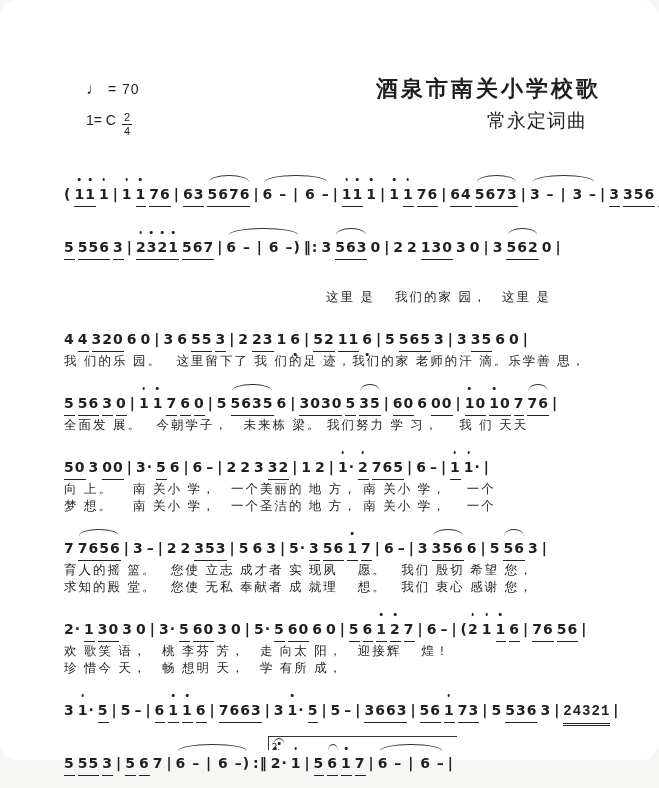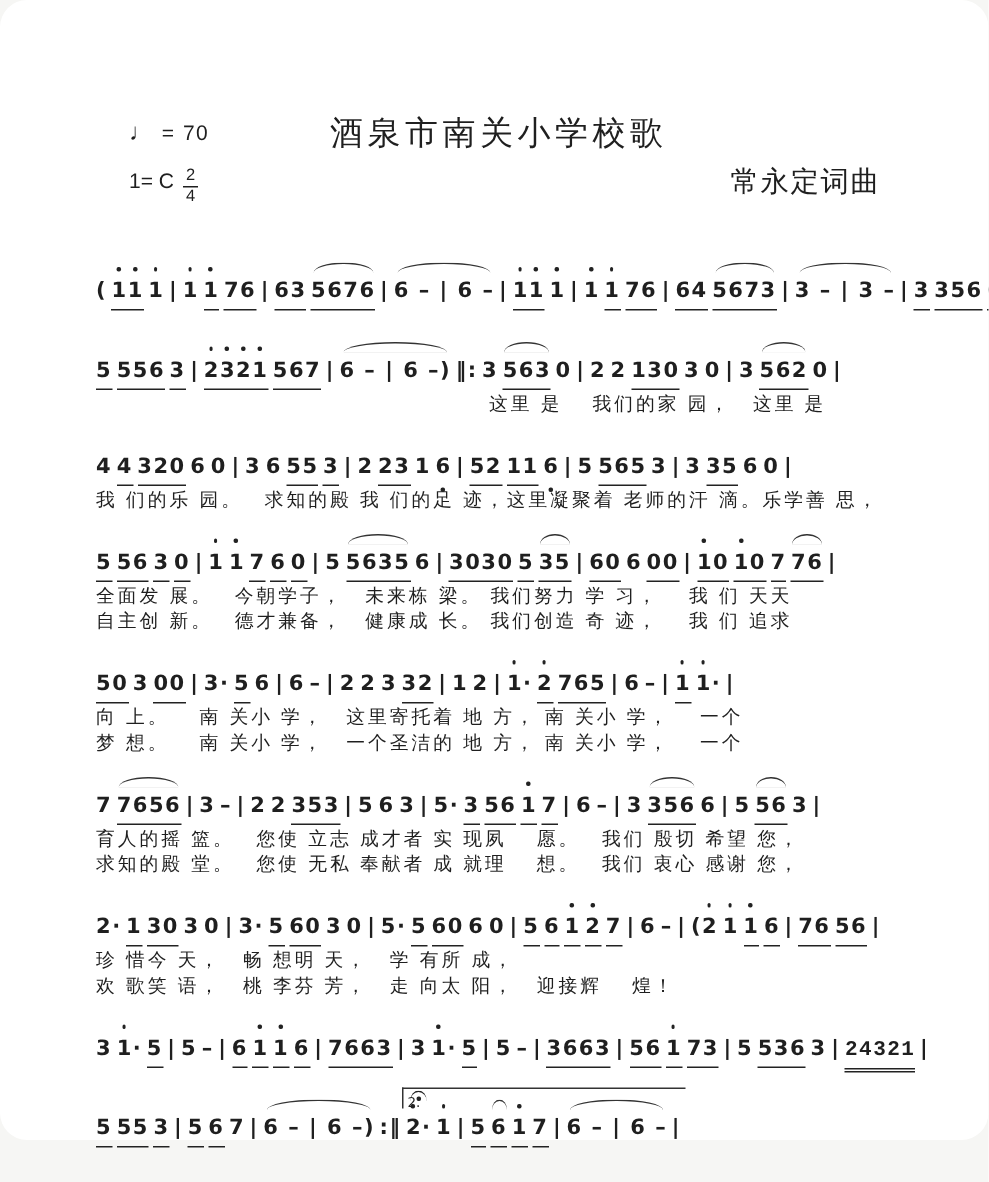--- a/index.html
+++ b/index.html
@@ -10,22 +10,22 @@
   }
   .page{
     position:relative;width:659px;height:760px;background:#ffffff;
     box-sizing:border-box;padding:78px 58px 4px 64px;border-radius:18px;
   }
   
   .hdr{position:relative;height:78px;}
   .tempo{position:absolute;left:22px;top:2px;font-size:14px;letter-spacing:1px;}
   .notehead{font-size:16px;}
   .title{
-    position:absolute;left:0;right:0;top:-4px;margin:0;text-align:center;
-    font-size:22px;font-weight:normal;letter-spacing:3px;
+    position:absolute;left:0;right:0;top:-4px;margin:0;text-align:right;
+    font-size:22px;font-weight:bold;letter-spacing:3px;
     font-family:"Liberation Sans","DejaVu Sans",sans-serif;
   }
   .keyrow{position:absolute;left:22px;top:34px;font-size:14px;display:flex;align-items:flex-start;gap:6px;}
   .meter{display:inline-flex;flex-direction:column;align-items:center;line-height:1;font-size:11px;}
   .mnum{border-bottom:1px solid #1f1f1f;padding:0 2px 1px 2px;}
   .mden{padding-top:1px;}
   .credit{position:absolute;right:14px;top:30px;font-size:19px;letter-spacing:1px;}
   
   #score{margin-top:26px;}
   .sys{margin-bottom:21px;position:relative;}
@@ -66,21 +66,21 @@
   .vwrap{display:inline-block;position:relative;}
   .vwrap::before{
     content:"";position:absolute;left:-3px;right:0;top:-15px;height:13px;
     border-left:1px solid #333;border-top:1px solid #333;
   }
   .vlab{position:absolute;left:1px;top:-16px;font-size:9px;font-weight:normal;}
   .lyr{
     font-size:12.5px;letter-spacing:2px;line-height:17px;white-space:pre;
     font-family:"Liberation Sans","DejaVu Sans",sans-serif;
   }
-  .ind1{padding-left:262px;}
+  .ind1{padding-left:262px;margin-top:28px;}
 </style>
 </head>
 <body>
 
 <div class="page">
   <div class="hdr">
     <div class="tempo"><span class="notehead">♩</span> <span>=  70</span></div>
     <h1 class="title">酒泉市南关小学校歌</h1>
     <div class="keyrow">
       <span>1= C</span>
@@ -94,41 +94,40 @@
   <div id="score">
       <div class="sys nolyr">
         <div class="mline"><span class="cell"><span class="c">(</span></span><span class="cell u1"><span class="c h">1</span><span class="c h">1</span></span><span class="cell"><span class="c h">1</span></span><span class="cell"><span class="c">|</span></span><span class="cell"><span class="c h">1</span></span><span class="cell u1"><span class="c h">1</span></span><span class="cell u1"><span class="c">7</span><span class="c">6</span></span><span class="cell"><span class="c">|</span></span><span class="cell u1"><span class="c">6</span><span class="c">3</span></span><span class="cell u1 sl"><span class="c">5</span><span class="c">6</span><span class="c">7</span><span class="c">6</span></span><span class="cell"><span class="c">|</span></span><span class="cell sl"><span class="c">6</span><span class="c"> </span><span class="c">–</span><span class="c"> </span><span class="c">|</span><span class="c"> </span><span class="c">6</span><span class="c"> </span><span class="c">–</span></span><span class="cell"><span class="c">|</span></span><span class="cell u1"><span class="c h">1</span><span class="c h">1</span></span><span class="cell"><span class="c h">1</span></span><span class="cell"><span class="c">|</span></span><span class="cell"><span class="c h">1</span></span><span class="cell u1"><span class="c h">1</span></span><span class="cell u1"><span class="c">7</span><span class="c">6</span></span><span class="cell"><span class="c">|</span></span><span class="cell u1"><span class="c">6</span><span class="c">4</span></span><span class="cell u1 sl"><span class="c">5</span><span class="c">6</span><span class="c">7</span><span class="c">3</span></span><span class="cell"><span class="c">|</span></span><span class="cell sl"><span class="c">3</span><span class="c"> </span><span class="c">–</span><span class="c"> </span><span class="c">|</span><span class="c"> </span><span class="c">3</span><span class="c"> </span><span class="c">–</span></span><span class="cell"><span class="c">|</span></span><span class="cell u1"><span class="c">3</span></span><span class="cell u1"><span class="c">3</span><span class="c">5</span><span class="c">6</span></span><span class="cell u1"><span class="c">6</span></span></div>
       </div>
       <div class="sys">
         <div class="mline"><span class="cell u1"><span class="c">5</span></span><span class="cell u1"><span class="c">5</span><span class="c">5</span><span class="c">6</span></span><span class="cell u1"><span class="c">3</span></span><span class="cell"><span class="c">|</span></span><span class="cell u1"><span class="c h">2</span><span class="c h">3</span><span class="c h">2</span><span class="c h">1</span></span><span class="cell u1"><span class="c">5</span><span class="c">6</span><span class="c">7</span></span><span class="cell"><span class="c">|</span></span><span class="cell sl"><span class="c">6</span><span class="c"> </span><span class="c">–</span><span class="c"> </span><span class="c">|</span><span class="c"> </span><span class="c">6</span><span class="c"> </span><span class="c">–</span><span class="c">)</span></span><span class="cell"><span class="c">‖</span><span class="c">:</span></span><span class="cell"><span class="c">3</span></span><span class="cell u1 sl"><span class="c">5</span><span class="c">6</span><span class="c">3</span></span><span class="cell"><span class="c">0</span></span><span class="cell"><span class="c">|</span></span><span class="cell"><span class="c">2</span></span><span class="cell"><span class="c">2</span></span><span class="cell u1"><span class="c">1</span><span class="c">3</span><span class="c">0</span></span><span class="cell"><span class="c">3</span></span><span class="cell"><span class="c">0</span></span><span class="cell"><span class="c">|</span></span><span class="cell"><span class="c">3</span></span><span class="cell u1 sl"><span class="c">5</span><span class="c">6</span><span class="c">2</span></span><span class="cell"><span class="c">0</span></span><span class="cell"><span class="c">|</span></span></div>
         <div class="lyr ind1">这里 是　 我们的家 园，　这里 是</div>
       </div>
       <div class="sys">
         <div class="mline"><span class="cell"><span class="c">4</span></span><span class="cell u1"><span class="c">4</span></span><span class="cell u1"><span class="c">3</span><span class="c">2</span><span class="c">0</span></span><span class="cell"><span class="c">6</span></span><span class="cell"><span class="c">0</span></span><span class="cell"><span class="c">|</span></span><span class="cell"><span class="c">3</span></span><span class="cell"><span class="c">6</span></span><span class="cell u1"><span class="c">5</span><span class="c">5</span></span><span class="cell u1"><span class="c">3</span></span><span class="cell"><span class="c">|</span></span><span class="cell"><span class="c">2</span></span><span class="cell u1"><span class="c">2</span><span class="c">3</span></span><span class="cell"><span class="c">1</span></span><span class="cell"><span class="c l">6</span></span><span class="cell"><span class="c">|</span></span><span class="cell u1"><span class="c">5</span><span class="c">2</span></span><span class="cell u1"><span class="c">1</span><span class="c">1</span></span><span class="cell"><span class="c l">6</span></span><span class="cell"><span class="c">|</span></span><span class="cell"><span class="c">5</span></span><span class="cell u1"><span class="c">5</span><span class="c">6</span><span class="c">5</span></span><span class="cell"><span class="c">3</span></span><span class="cell"><span class="c">|</span></span><span class="cell"><span class="c">3</span></span><span class="cell u1"><span class="c">3</span><span class="c">5</span></span><span class="cell"><span class="c">6</span></span><span class="cell"><span class="c">0</span></span><span class="cell"><span class="c">|</span></span></div>
-        <div class="lyr">我 们的乐 园。　求知的殿 我 们的足 迹，这里凝聚着 老师的汗 滴。乐学善 思，</div>
+        <div class="lyr">我 们的乐 园。　这里留下了 我 们的足 迹，我们的家 老师的汗 滴。乐学善 思，</div>
       </div>
       <div class="sys">
         <div class="mline"><span class="cell u1"><span class="c">5</span></span><span class="cell u1"><span class="c">5</span><span class="c">6</span></span><span class="cell u1"><span class="c">3</span></span><span class="cell u1"><span class="c">0</span></span><span class="cell"><span class="c">|</span></span><span class="cell"><span class="c h">1</span></span><span class="cell"><span class="c h">1</span></span><span class="cell u1"><span class="c">7</span></span><span class="cell u1"><span class="c">6</span></span><span class="cell u1"><span class="c">0</span></span><span class="cell"><span class="c">|</span></span><span class="cell"><span class="c">5</span></span><span class="cell u1 sl"><span class="c">5</span><span class="c">6</span><span class="c">3</span><span class="c">5</span></span><span class="cell"><span class="c">6</span></span><span class="cell"><span class="c">|</span></span><span class="cell u1"><span class="c">3</span><span class="c">0</span><span class="c">3</span><span class="c">0</span></span><span class="cell u1"><span class="c">5</span></span><span class="cell u1 sl"><span class="c">3</span><span class="c">5</span></span><span class="cell"><span class="c">|</span></span><span class="cell u1"><span class="c">6</span><span class="c">0</span></span><span class="cell"><span class="c">6</span></span><span class="cell u1"><span class="c">0</span><span class="c">0</span></span><span class="cell"><span class="c">|</span></span><span class="cell u1"><span class="c h">1</span><span class="c">0</span></span><span class="cell u1"><span class="c h">1</span><span class="c">0</span></span><span class="cell u1"><span class="c">7</span></span><span class="cell u1 sl"><span class="c">7</span><span class="c">6</span></span><span class="cell"><span class="c">|</span></span></div>
         <div class="lyr">全面发 展。　今朝学子，　未来栋 梁。 我们努力 学 习，　 我 们 天天</div>
-        <div class="lyr">自主创 新。　德才兼备，　健康成 长。 我们创造 奇 迹，　 我 们 追求</div>
       </div>
       <div class="sys">
         <div class="mline"><span class="cell u1"><span class="c">5</span><span class="c">0</span></span><span class="cell"><span class="c">3</span></span><span class="cell u1"><span class="c">0</span><span class="c">0</span></span><span class="cell"><span class="c">|</span></span><span class="cell"><span class="c">3</span><span class="c">·</span></span><span class="cell u1"><span class="c">5</span></span><span class="cell"><span class="c">6</span></span><span class="cell"><span class="c">|</span></span><span class="cell"><span class="c">6</span></span><span class="cell"><span class="c">–</span></span><span class="cell"><span class="c">|</span></span><span class="cell"><span class="c">2</span></span><span class="cell"><span class="c">2</span></span><span class="cell"><span class="c">3</span></span><span class="cell u1"><span class="c">3</span><span class="c">2</span></span><span class="cell"><span class="c">|</span></span><span class="cell"><span class="c">1</span></span><span class="cell"><span class="c">2</span></span><span class="cell"><span class="c">|</span></span><span class="cell"><span class="c h">1</span><span class="c">·</span></span><span class="cell u1"><span class="c h">2</span></span><span class="cell u1"><span class="c">7</span><span class="c">6</span><span class="c">5</span></span><span class="cell"><span class="c">|</span></span><span class="cell"><span class="c">6</span></span><span class="cell"><span class="c">–</span></span><span class="cell"><span class="c">|</span></span><span class="cell u1"><span class="c h">1</span></span><span class="cell"><span class="c h">1</span><span class="c">·</span></span><span class="cell"><span class="c">|</span></span></div>
-        <div class="lyr">向 上。　 南 关小 学，　这里寄托着 地 方， 南 关小 学，　 一个</div>
+        <div class="lyr">向 上。　 南 关小 学，　一个美丽的 地 方， 南 关小 学，　 一个</div>
         <div class="lyr">梦 想。　 南 关小 学，　一个圣洁的 地 方， 南 关小 学，　 一个</div>
       </div>
       <div class="sys">
         <div class="mline"><span class="cell"><span class="c">7</span></span><span class="cell u1 sl"><span class="c">7</span><span class="c">6</span><span class="c">5</span><span class="c">6</span></span><span class="cell"><span class="c">|</span></span><span class="cell"><span class="c">3</span></span><span class="cell"><span class="c">–</span></span><span class="cell"><span class="c">|</span></span><span class="cell"><span class="c">2</span></span><span class="cell"><span class="c">2</span></span><span class="cell u1"><span class="c">3</span><span class="c">5</span><span class="c">3</span></span><span class="cell"><span class="c">|</span></span><span class="cell"><span class="c">5</span></span><span class="cell"><span class="c">6</span></span><span class="cell"><span class="c">3</span></span><span class="cell"><span class="c">|</span></span><span class="cell"><span class="c">5</span><span class="c">·</span></span><span class="cell u1"><span class="c">3</span></span><span class="cell u1"><span class="c">5</span><span class="c">6</span></span><span class="cell u1"><span class="c h">1</span></span><span class="cell u1"><span class="c">7</span></span><span class="cell"><span class="c">|</span></span><span class="cell"><span class="c">6</span></span><span class="cell"><span class="c">–</span></span><span class="cell"><span class="c">|</span></span><span class="cell"><span class="c">3</span></span><span class="cell u1 sl"><span class="c">3</span><span class="c">5</span><span class="c">6</span></span><span class="cell"><span class="c">6</span></span><span class="cell"><span class="c">|</span></span><span class="cell"><span class="c">5</span></span><span class="cell u1 sl"><span class="c">5</span><span class="c">6</span></span><span class="cell"><span class="c">3</span></span><span class="cell"><span class="c">|</span></span></div>
         <div class="lyr">育人的摇 篮。　您使 立志 成才者 实 现夙　 愿。　我们 殷切 希望 您，</div>
         <div class="lyr">求知的殿 堂。　您使 无私 奉献者 成 就理　 想。　我们 衷心 感谢 您，</div>
       </div>
       <div class="sys">
         <div class="mline"><span class="cell"><span class="c">2</span><span class="c">·</span></span><span class="cell u1"><span class="c">1</span></span><span class="cell u1"><span class="c">3</span><span class="c">0</span></span><span class="cell"><span class="c">3</span></span><span class="cell"><span class="c">0</span></span><span class="cell"><span class="c">|</span></span><span class="cell"><span class="c">3</span><span class="c">·</span></span><span class="cell u1"><span class="c">5</span></span><span class="cell u1"><span class="c">6</span><span class="c">0</span></span><span class="cell"><span class="c">3</span></span><span class="cell"><span class="c">0</span></span><span class="cell"><span class="c">|</span></span><span class="cell"><span class="c">5</span><span class="c">·</span></span><span class="cell u1"><span class="c">5</span></span><span class="cell u1"><span class="c">6</span><span class="c">0</span></span><span class="cell"><span class="c">6</span></span><span class="cell"><span class="c">0</span></span><span class="cell"><span class="c">|</span></span><span class="cell u1"><span class="c">5</span></span><span class="cell u1"><span class="c">6</span></span><span class="cell u1"><span class="c h">1</span></span><span class="cell u1"><span class="c h">2</span></span><span class="cell u1"><span class="c">7</span></span><span class="cell"><span class="c">|</span></span><span class="cell"><span class="c">6</span></span><span class="cell"><span class="c">–</span></span><span class="cell"><span class="c">|</span></span><span class="cell"><span class="c">(</span><span class="c h">2</span></span><span class="cell"><span class="c h">1</span></span><span class="cell u1"><span class="c h">1</span></span><span class="cell u1"><span class="c">6</span></span><span class="cell"><span class="c">|</span></span><span class="cell u1"><span class="c">7</span><span class="c">6</span></span><span class="cell u1"><span class="c">5</span><span class="c">6</span></span><span class="cell"><span class="c">|</span></span></div>
+        <div class="lyr">欢 歌笑 语，　桃 李芬 芳，　走 向太 阳，　迎接辉　 煌！</div>
         <div class="lyr">珍 惜今 天，　畅 想明 天，　学 有所 成，</div>
-        <div class="lyr">欢 歌笑 语，　桃 李芬 芳，　走 向太 阳，　迎接辉　 煌！</div>
       </div>
       <div class="sys nolyr">
         <div class="mline"><span class="cell"><span class="c">3</span></span><span class="cell"><span class="c h">1</span><span class="c">·</span></span><span class="cell u1"><span class="c">5</span></span><span class="cell"><span class="c">|</span></span><span class="cell"><span class="c">5</span></span><span class="cell"><span class="c">–</span></span><span class="cell"><span class="c">|</span></span><span class="cell u1"><span class="c">6</span></span><span class="cell u1"><span class="c h">1</span></span><span class="cell u1"><span class="c h">1</span></span><span class="cell u1"><span class="c">6</span></span><span class="cell"><span class="c">|</span></span><span class="cell u1"><span class="c">7</span><span class="c">6</span><span class="c">6</span><span class="c">3</span></span><span class="cell"><span class="c">|</span></span><span class="cell"><span class="c">3</span></span><span class="cell"><span class="c h">1</span><span class="c">·</span></span><span class="cell u1"><span class="c">5</span></span><span class="cell"><span class="c">|</span></span><span class="cell"><span class="c">5</span></span><span class="cell"><span class="c">–</span></span><span class="cell"><span class="c">|</span></span><span class="cell u1"><span class="c">3</span><span class="c">6</span><span class="c">6</span><span class="c">3</span></span><span class="cell"><span class="c">|</span></span><span class="cell u1"><span class="c">5</span><span class="c">6</span></span><span class="cell u1"><span class="c h">1</span></span><span class="cell u1"><span class="c">7</span><span class="c">3</span></span><span class="cell"><span class="c">|</span></span><span class="cell"><span class="c">5</span></span><span class="cell u1"><span class="c">5</span><span class="c">3</span><span class="c">6</span></span><span class="cell"><span class="c">3</span></span><span class="cell"><span class="c">|</span></span><span class="cell u2"><span class="c">2</span><span class="c">4</span><span class="c">3</span><span class="c">2</span><span class="c">1</span></span><span class="cell"><span class="c">|</span></span></div>
       </div>
       <div class="sys">
         <div class="mline"><span class="cell u1"><span class="c">5</span></span><span class="cell u1"><span class="c">5</span><span class="c">5</span></span><span class="cell u1"><span class="c">3</span></span><span class="cell"><span class="c">|</span></span><span class="cell u1"><span class="c">5</span></span><span class="cell u1"><span class="c">6</span></span><span class="cell"><span class="c">7</span></span><span class="cell"><span class="c">|</span></span><span class="cell sl"><span class="c">6</span><span class="c"> </span><span class="c">–</span><span class="c"> </span><span class="c">|</span><span class="c"> </span><span class="c">6</span><span class="c"> </span><span class="c">–</span><span class="c">)</span></span><span class="cell"><span class="c">:</span><span class="c">‖</span></span><span class="vwrap"><span class="vlab">2.</span><span class="cell fm"><span class="c h">2</span><span class="c">·</span></span><span class="cell"><span class="c h">1</span></span><span class="cell"><span class="c">|</span></span><span class="cell u1"><span class="c">5</span></span><span class="cell u1 sl"><span class="c">6</span></span><span class="cell u1"><span class="c h">1</span></span><span class="cell u1"><span class="c">7</span></span><span class="cell"><span class="c">|</span></span><span class="cell sl"><span class="c">6</span><span class="c"> </span><span class="c">–</span><span class="c"> </span><span class="c">|</span><span class="c"> </span><span class="c">6</span><span class="c"> </span><span class="c">–</span></span><span class="cell"><span class="c">|</span></span></span></div>
       </div>
     </div>
 </div>
 

